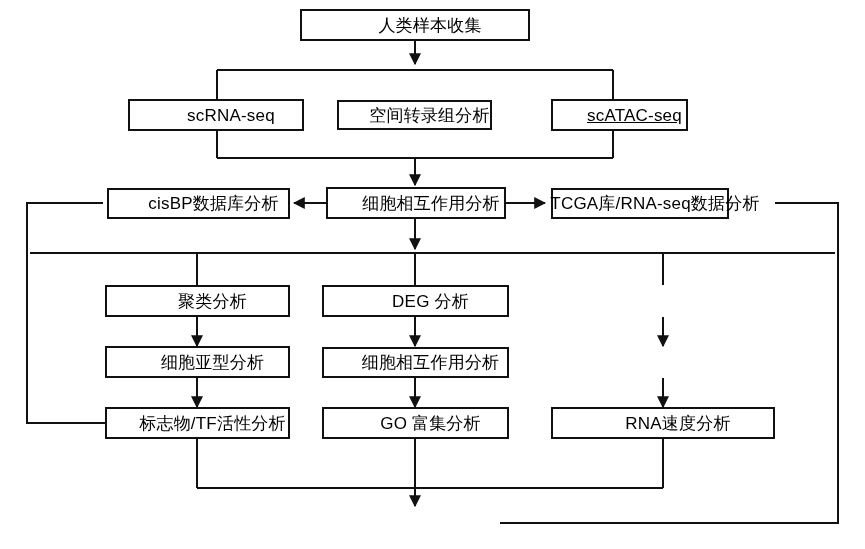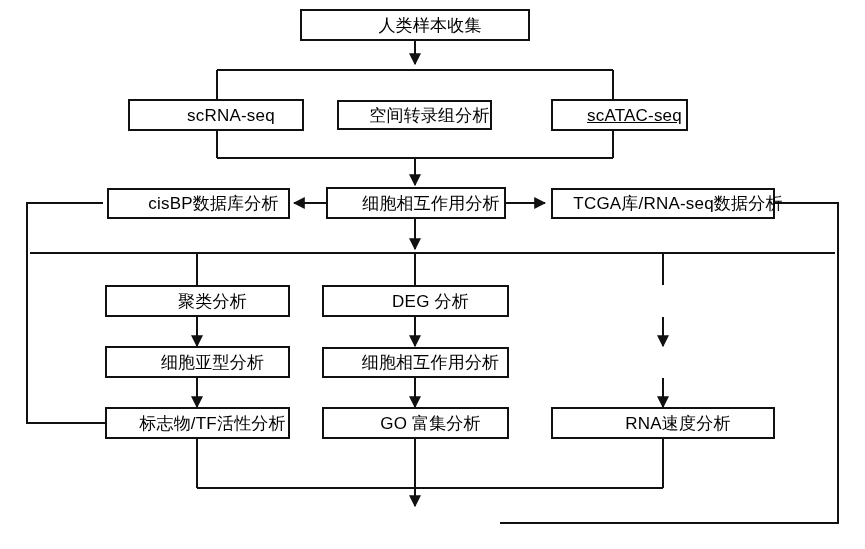--- a/index.html
+++ b/index.html
@@ -105,21 +105,21 @@
   <div class="node" style="left:128px; top:99px; width:176px; height:32px;">scRNA-seq</div>
 
   <div class="node thin" style="left:337px; top:100px; width:155px; height:30px;">空间转录组分析</div>
 
   <div class="node" style="left:551px; top:99px; width:137px; height:32px;text-decoration:underline;">scATAC-seq</div>
 
   <div class="node" style="left:107px; top:188px; width:183px; height:31px;">cisBP数据库分析</div>
 
   <div class="node" style="left:326px; top:187px; width:180px; height:32px;">细胞相互作用分析</div>
 
-  <div class="node" style="left:551px; top:188px; width:224px; height:31px;">TCGA库/RNA-seq数据分析</div>
+  <div class="node" style="left:551px; top:188px; width:178px; height:31px;">TCGA库/RNA-seq数据分析</div>
 
   <div class="node" style="left:105px; top:285px; width:185px; height:32px;">聚类分析</div>
 
   <div class="node" style="left:322px; top:285px; width:187px; height:32px;">DEG 分析</div>
 
 
   <div class="node" style="left:105px; top:346px; width:185px; height:32px;">细胞亚型分析</div>
 
   <div class="node" style="left:322px; top:347px; width:187px; height:31px;">细胞相互作用分析</div>
 

